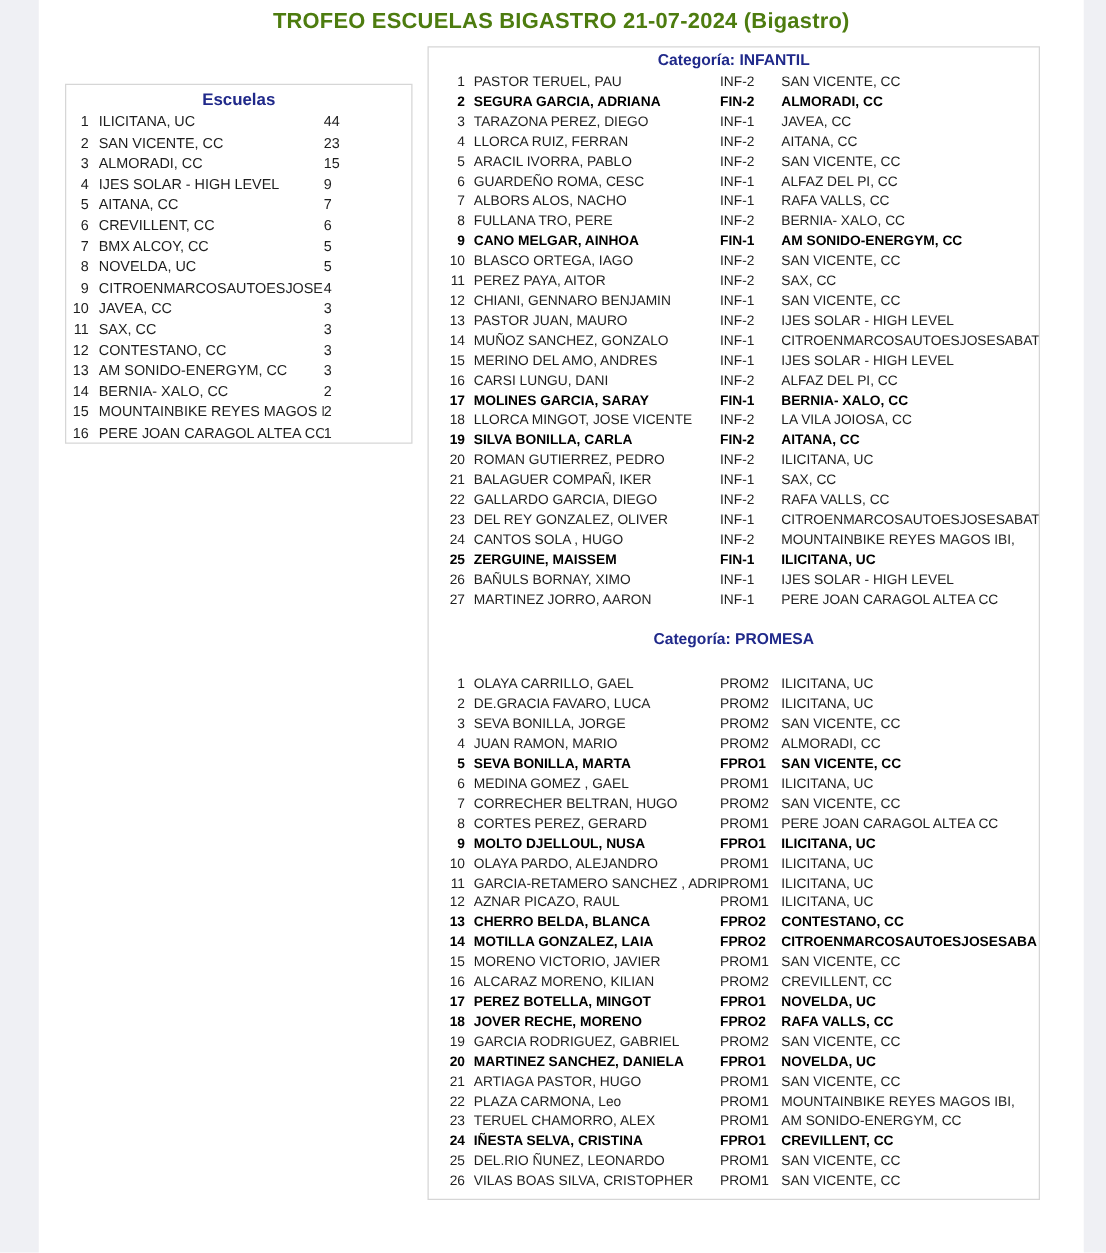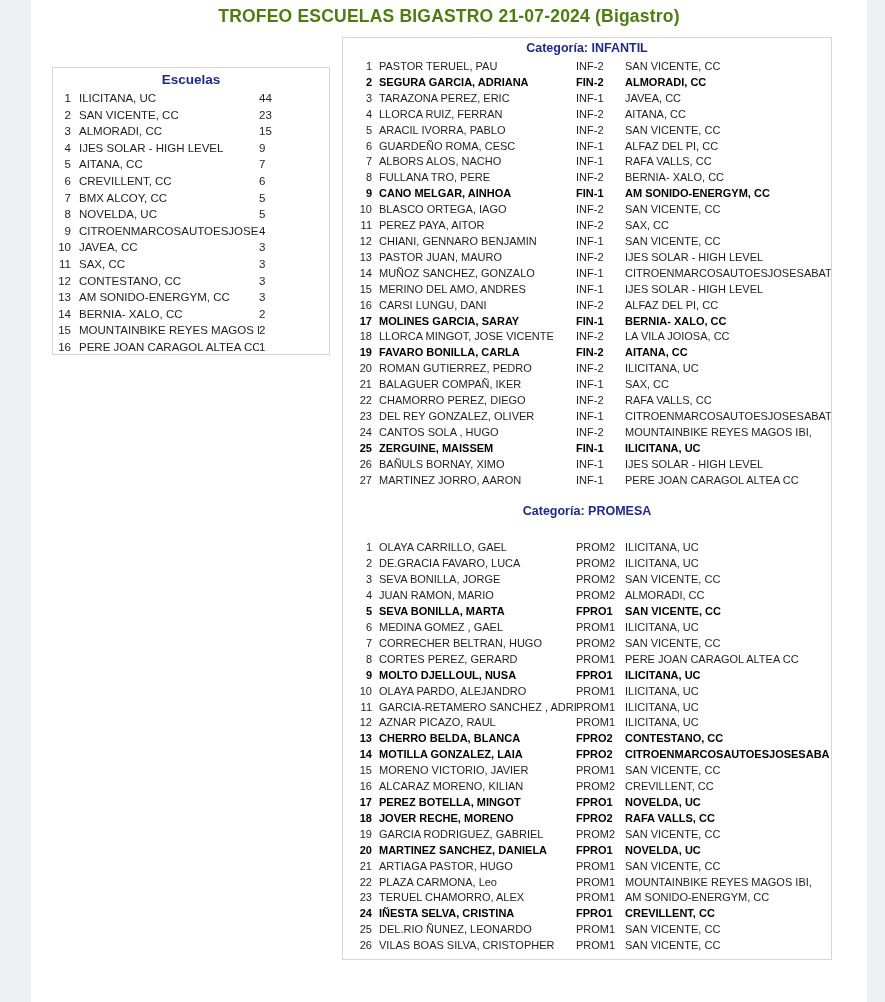--- a/index.html
+++ b/index.html
@@ -161,21 +161,21 @@
         <span class="g-club">SAN VICENTE, CC</span>
       </div>
       <div class="g-row bold">
         <span class="g-rank">2</span>
         <span class="g-name">SEGURA GARCIA, ADRIANA</span>
         <span class="g-cat">FIN-2</span>
         <span class="g-club">ALMORADI, CC</span>
       </div>
       <div class="g-row">
         <span class="g-rank">3</span>
-        <span class="g-name">TARAZONA PEREZ, ERIC</span>
+        <span class="g-name">TARAZONA PEREZ, DIEGO</span>
         <span class="g-cat">INF-1</span>
         <span class="g-club">JAVEA, CC</span>
       </div>
       <div class="g-row">
         <span class="g-rank">4</span>
         <span class="g-name">LLORCA RUIZ, FERRAN</span>
         <span class="g-cat">INF-2</span>
         <span class="g-club">AITANA, CC</span>
       </div>
       <div class="g-row">
@@ -257,39 +257,39 @@
         <span class="g-club">BERNIA- XALO, CC</span>
       </div>
       <div class="g-row">
         <span class="g-rank">18</span>
         <span class="g-name">LLORCA MINGOT, JOSE VICENTE</span>
         <span class="g-cat">INF-2</span>
         <span class="g-club">LA VILA JOIOSA, CC</span>
       </div>
       <div class="g-row bold">
         <span class="g-rank">19</span>
-        <span class="g-name">FAVARO BONILLA, CARLA</span>
+        <span class="g-name">SILVA BONILLA, CARLA</span>
         <span class="g-cat">FIN-2</span>
         <span class="g-club">AITANA, CC</span>
       </div>
       <div class="g-row">
         <span class="g-rank">20</span>
         <span class="g-name">ROMAN GUTIERREZ, PEDRO</span>
         <span class="g-cat">INF-2</span>
         <span class="g-club">ILICITANA, UC</span>
       </div>
       <div class="g-row">
         <span class="g-rank">21</span>
         <span class="g-name">BALAGUER COMPAÑ, IKER</span>
         <span class="g-cat">INF-1</span>
         <span class="g-club">SAX, CC</span>
       </div>
       <div class="g-row">
         <span class="g-rank">22</span>
-        <span class="g-name">CHAMORRO PEREZ, DIEGO</span>
+        <span class="g-name">GALLARDO GARCIA, DIEGO</span>
         <span class="g-cat">INF-2</span>
         <span class="g-club">RAFA VALLS, CC</span>
       </div>
       <div class="g-row">
         <span class="g-rank">23</span>
         <span class="g-name">DEL REY GONZALEZ, OLIVER</span>
         <span class="g-cat">INF-1</span>
         <span class="g-club">CITROENMARCOSAUTOESJOSESABAT</span>
       </div>
       <div class="g-row">

